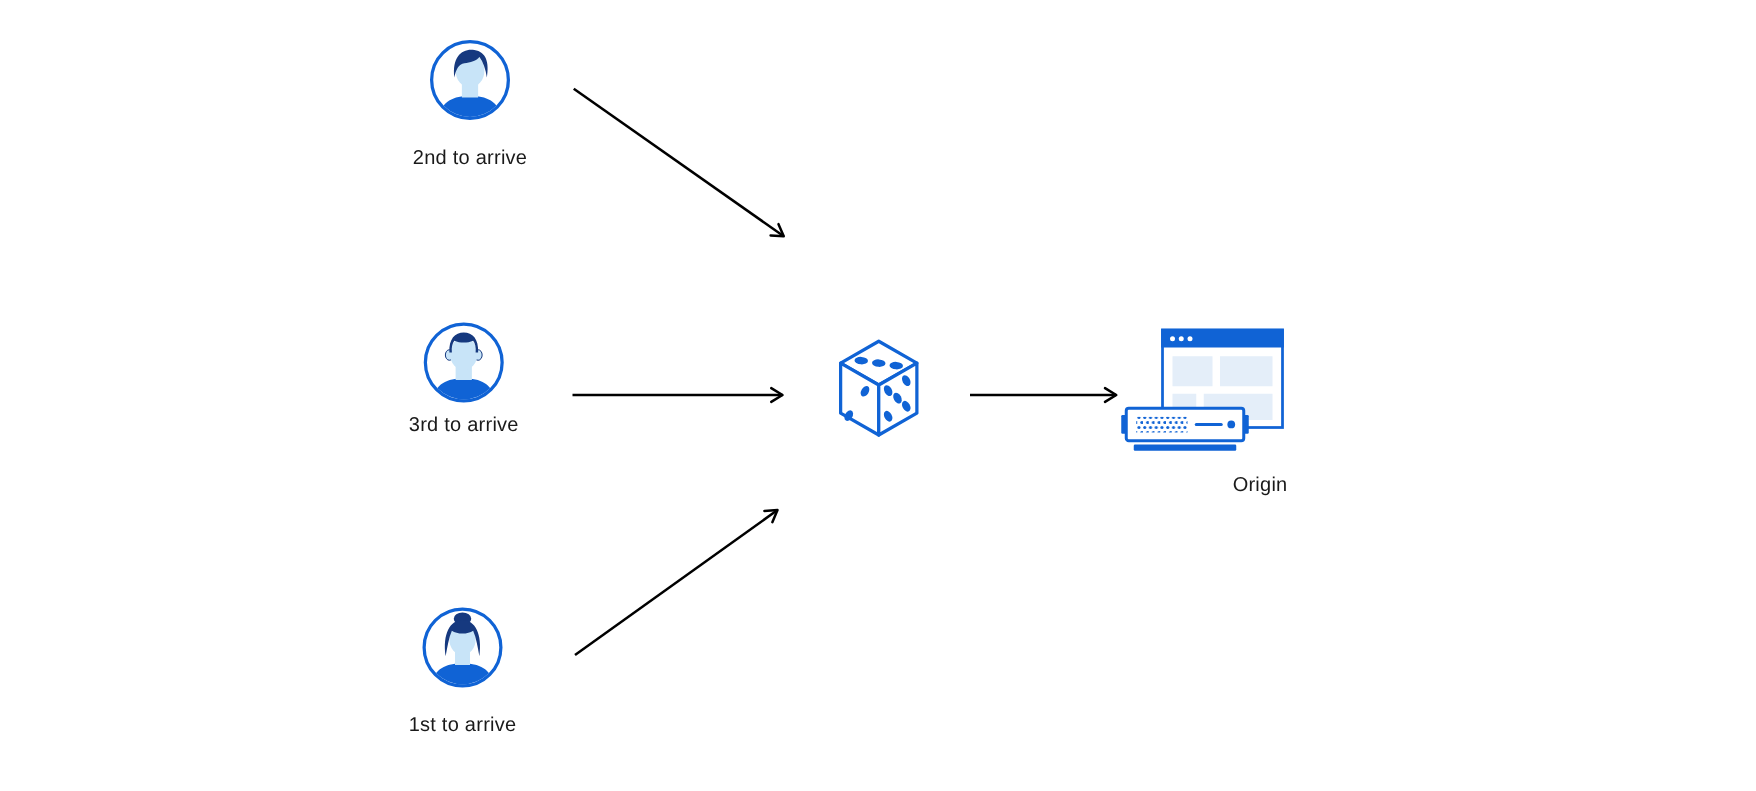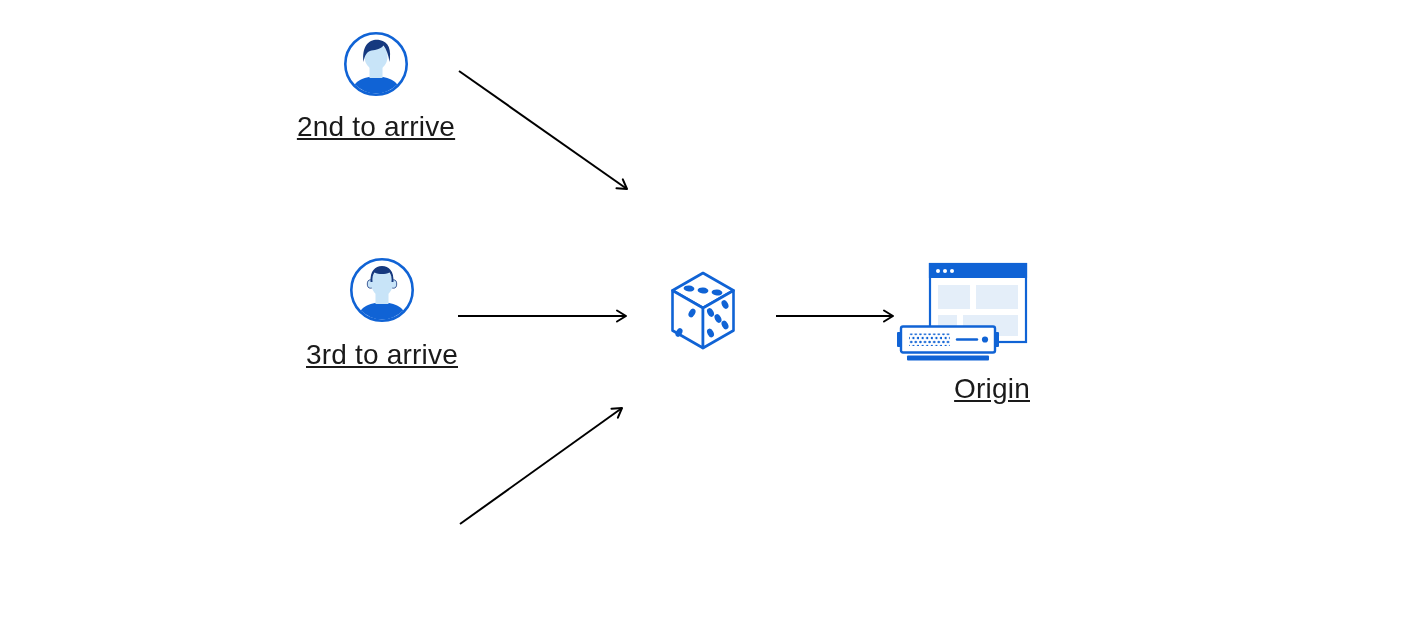--- a/index.html
+++ b/index.html
@@ -15,30 +15,29 @@
     overflow: hidden;
     font-family: "Liberation Sans", sans-serif;
   }
   .node {
     position: absolute;
     display: flex;
     flex-direction: column;
     align-items: center;
   }
   .node-label {
-    font-size: 28px;
+    font-size: 16px;
     line-height: 24px;
     color: #1a1a1a;
     letter-spacing: 0.2px;
     white-space: nowrap;
     text-align: center;
-    text-decoration: underline;
   }
   #node-client-second { left: 302px; top: 31px;  width: 148px; gap: 18px; }
-  #node-client-third  { left: 308px; top: 257px; width: 148px; gap: 20px; }
+  #node-client-third  { left: 297px; top: 257px; width: 148px; gap: 6px; }
   #node-client-first  { left: 296px; top: 485px; width: 148px; gap: 18px; }
   #node-dice          { left: 669px; top: 270px; }
   #node-origin        { left: 896px; top: 260px; width: 134px; gap: 13px; align-items: flex-end; }
   .edges {
     position: absolute;
     left: 0;
     top: 0;
     pointer-events: none;
   }
 </style>
@@ -92,20 +91,38 @@
         <rect x="26.5" y="30" width="13" height="17" fill="#C8E4F8"></rect>
         <ellipse cx="21.5" cy="27" rx="3.2" ry="4.2" fill="#C8E4F8" stroke="#16397F" stroke-width="0.8"></ellipse>
         <ellipse cx="44.5" cy="27" rx="3.2" ry="4.2" fill="#C8E4F8" stroke="#16397F" stroke-width="0.8"></ellipse>
         <ellipse cx="33" cy="26" rx="11" ry="13" fill="#C8E4F8"></ellipse>
         <path d="M21.5,25 C21,14 26,9 33,9 C40,9 45,14 44.5,25 L42.5,25 C43,20.5 42,17.5 40.5,15.5 C36,17.5 30,17.5 25.5,15.5 C24,17.5 23,20.5 23.5,25 Z" fill="#16397F"></path>
       </g>
     </svg>
     <div class="node-label">3rd to arrive</div>
   </div>
 
+  <div class="node" id="node-client-first">
+    <svg width="66" height="66" viewBox="0 0 66 66">
+      <defs>
+          <clipPath id="c3">
+            <circle cx="33" cy="33" r="29.5"></circle>
+          </clipPath>
+        </defs>
+      <circle cx="33" cy="33" r="30.7" fill="#ffffff" stroke="#1063D5" stroke-width="2.6"></circle>
+      <g clip-path="url(#c3)">
+        <path d="M8,66 C8,51 19,45.5 33,45.5 C47,45.5 58,51 58,66 Z" fill="#1063D5"></path>
+        <rect x="27" y="31" width="12" height="16" fill="#C8E4F8"></rect>
+        <ellipse cx="33" cy="26.5" rx="10.5" ry="12.5" fill="#C8E4F8"></ellipse>
+        <ellipse cx="33" cy="10" rx="7" ry="5" fill="#16397F"></ellipse>
+        <path d="M19.5,40 C17,22 23,11 33,11 C43,11 49,22 46.5,40 C45,32 44,25 41.5,19.5 C37.5,22.5 28.5,22.5 24.5,19.5 C22,25 21,32 19.5,40 Z" fill="#16397F"></path>
+      </g>
+    </svg>
+    <div class="node-label">1st to arrive</div>
+  </div>
 
   <div class="node" id="node-dice">
     <svg width="68" height="82" viewBox="0 0 68 82">
       <g fill="#ffffff" stroke="#1063D5" stroke-width="2.6" stroke-linejoin="round">
         <polygon points="34,3 64.5,20.5 34,38 3.5,20.5"></polygon>
         <polygon points="3.5,20.5 34,38 34,78 3.5,60.5"></polygon>
         <polygon points="34,38 64.5,20.5 64.5,60.5 34,78"></polygon>
       </g>
       <g fill="#1063D5">
         <ellipse cx="20" cy="18.5" rx="5.4" ry="3" transform="rotate(4 20 18.5)"></ellipse>

